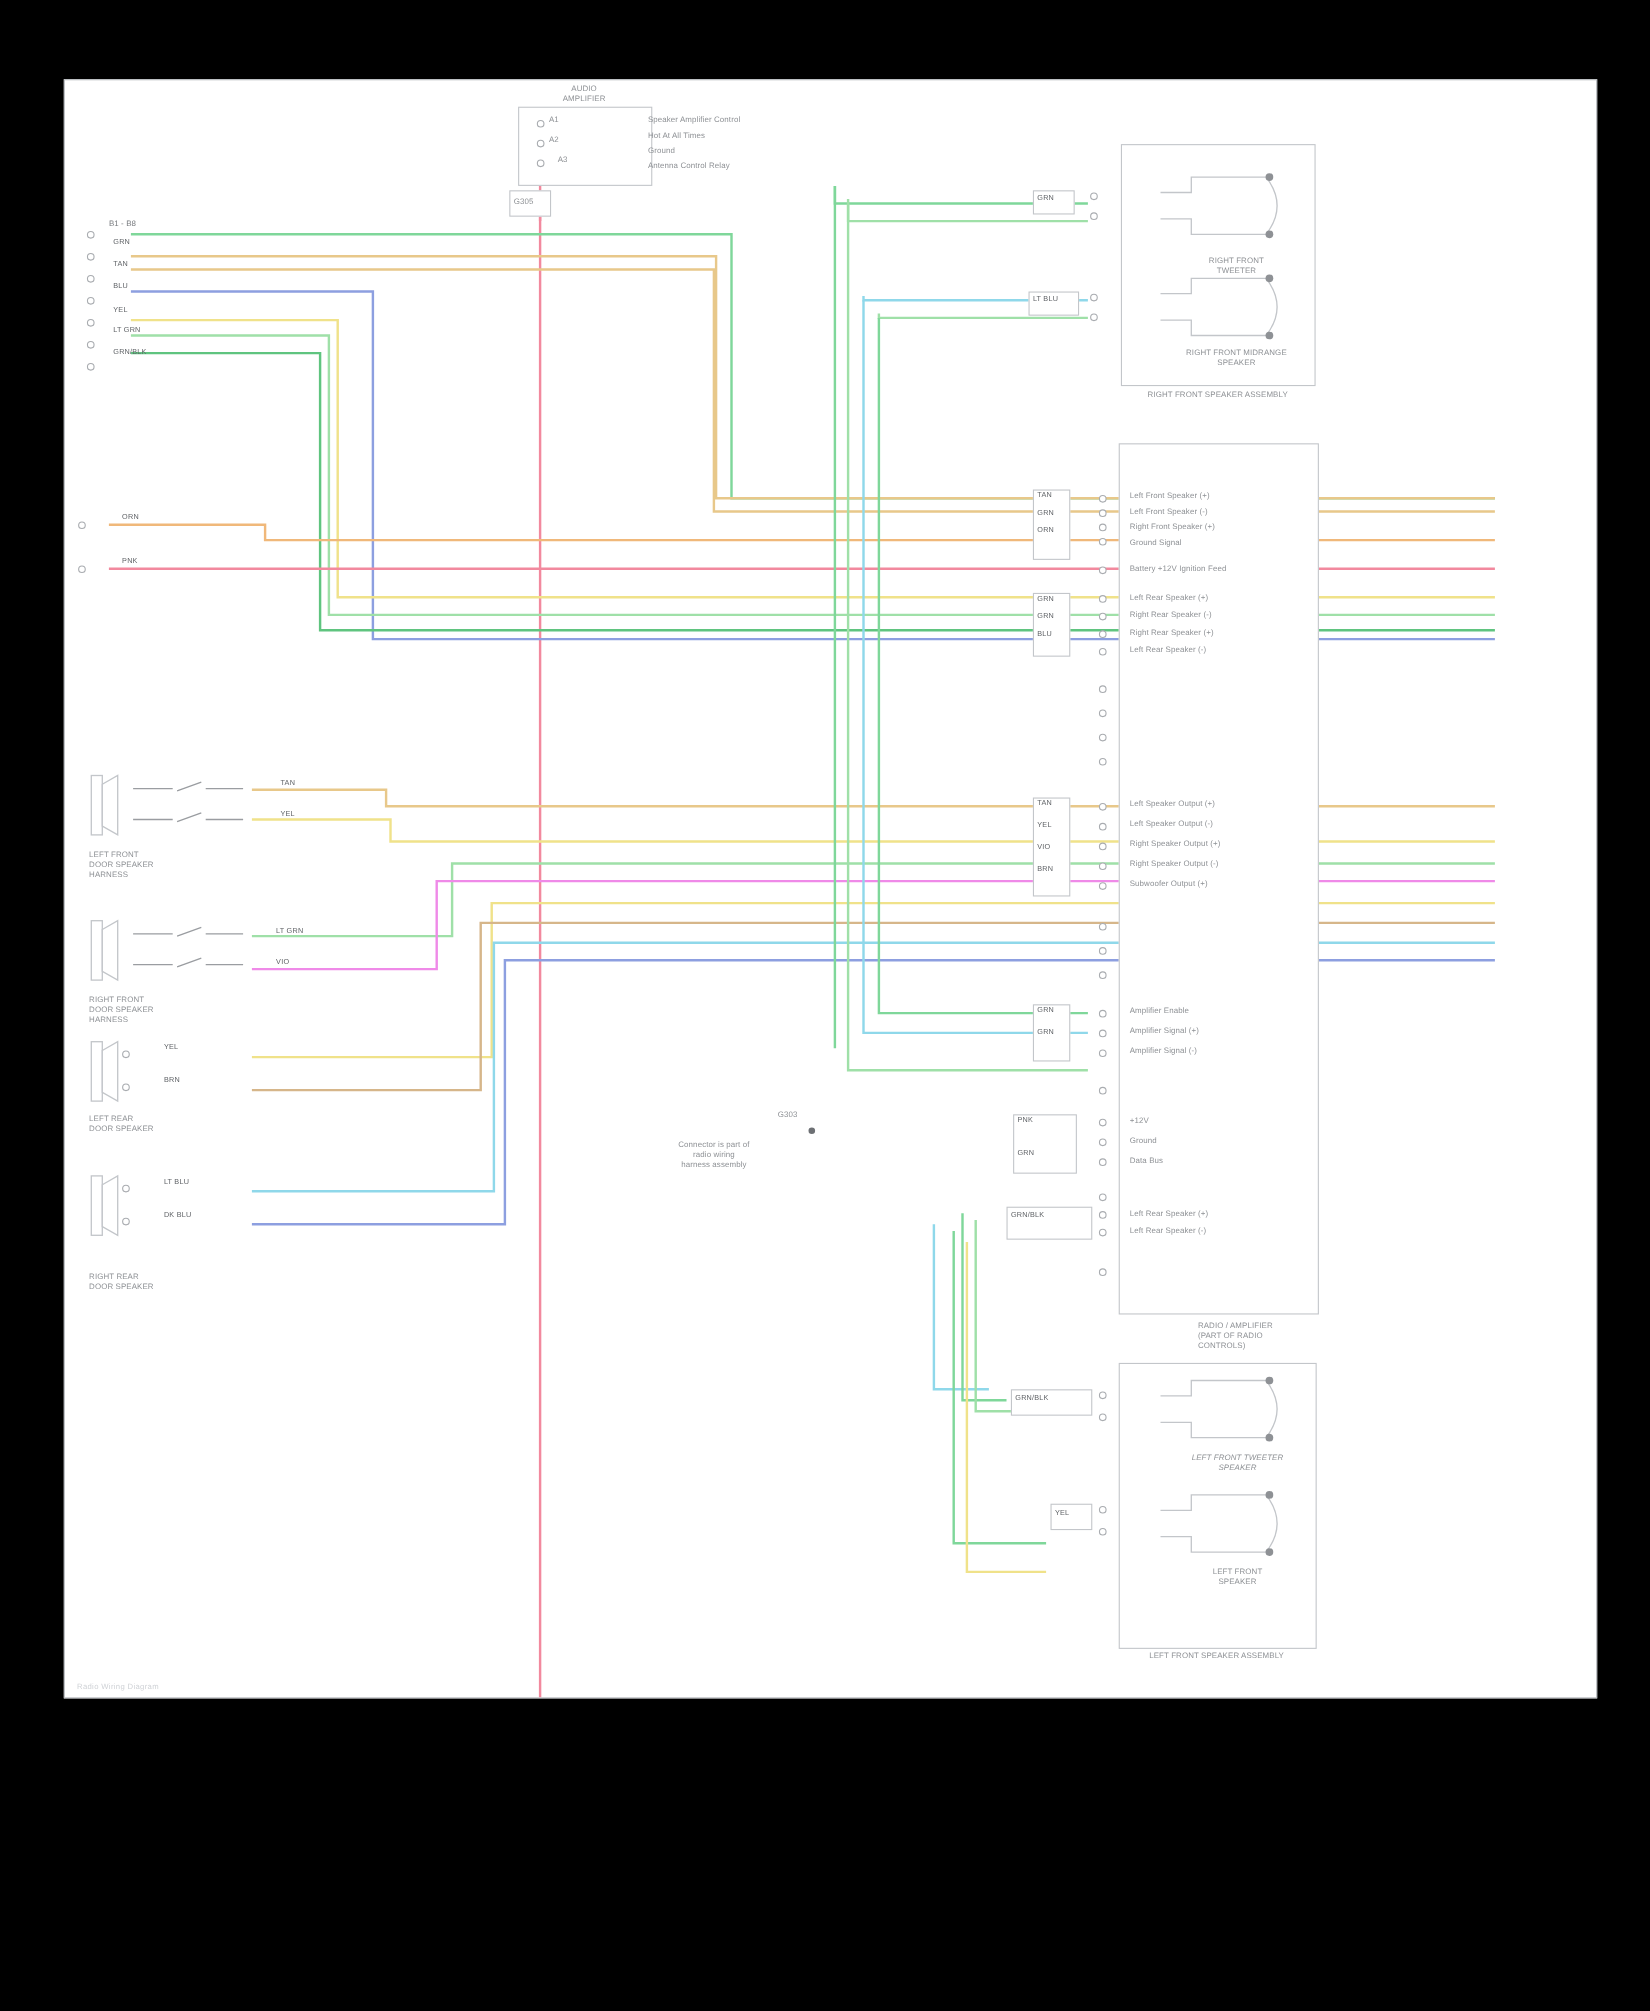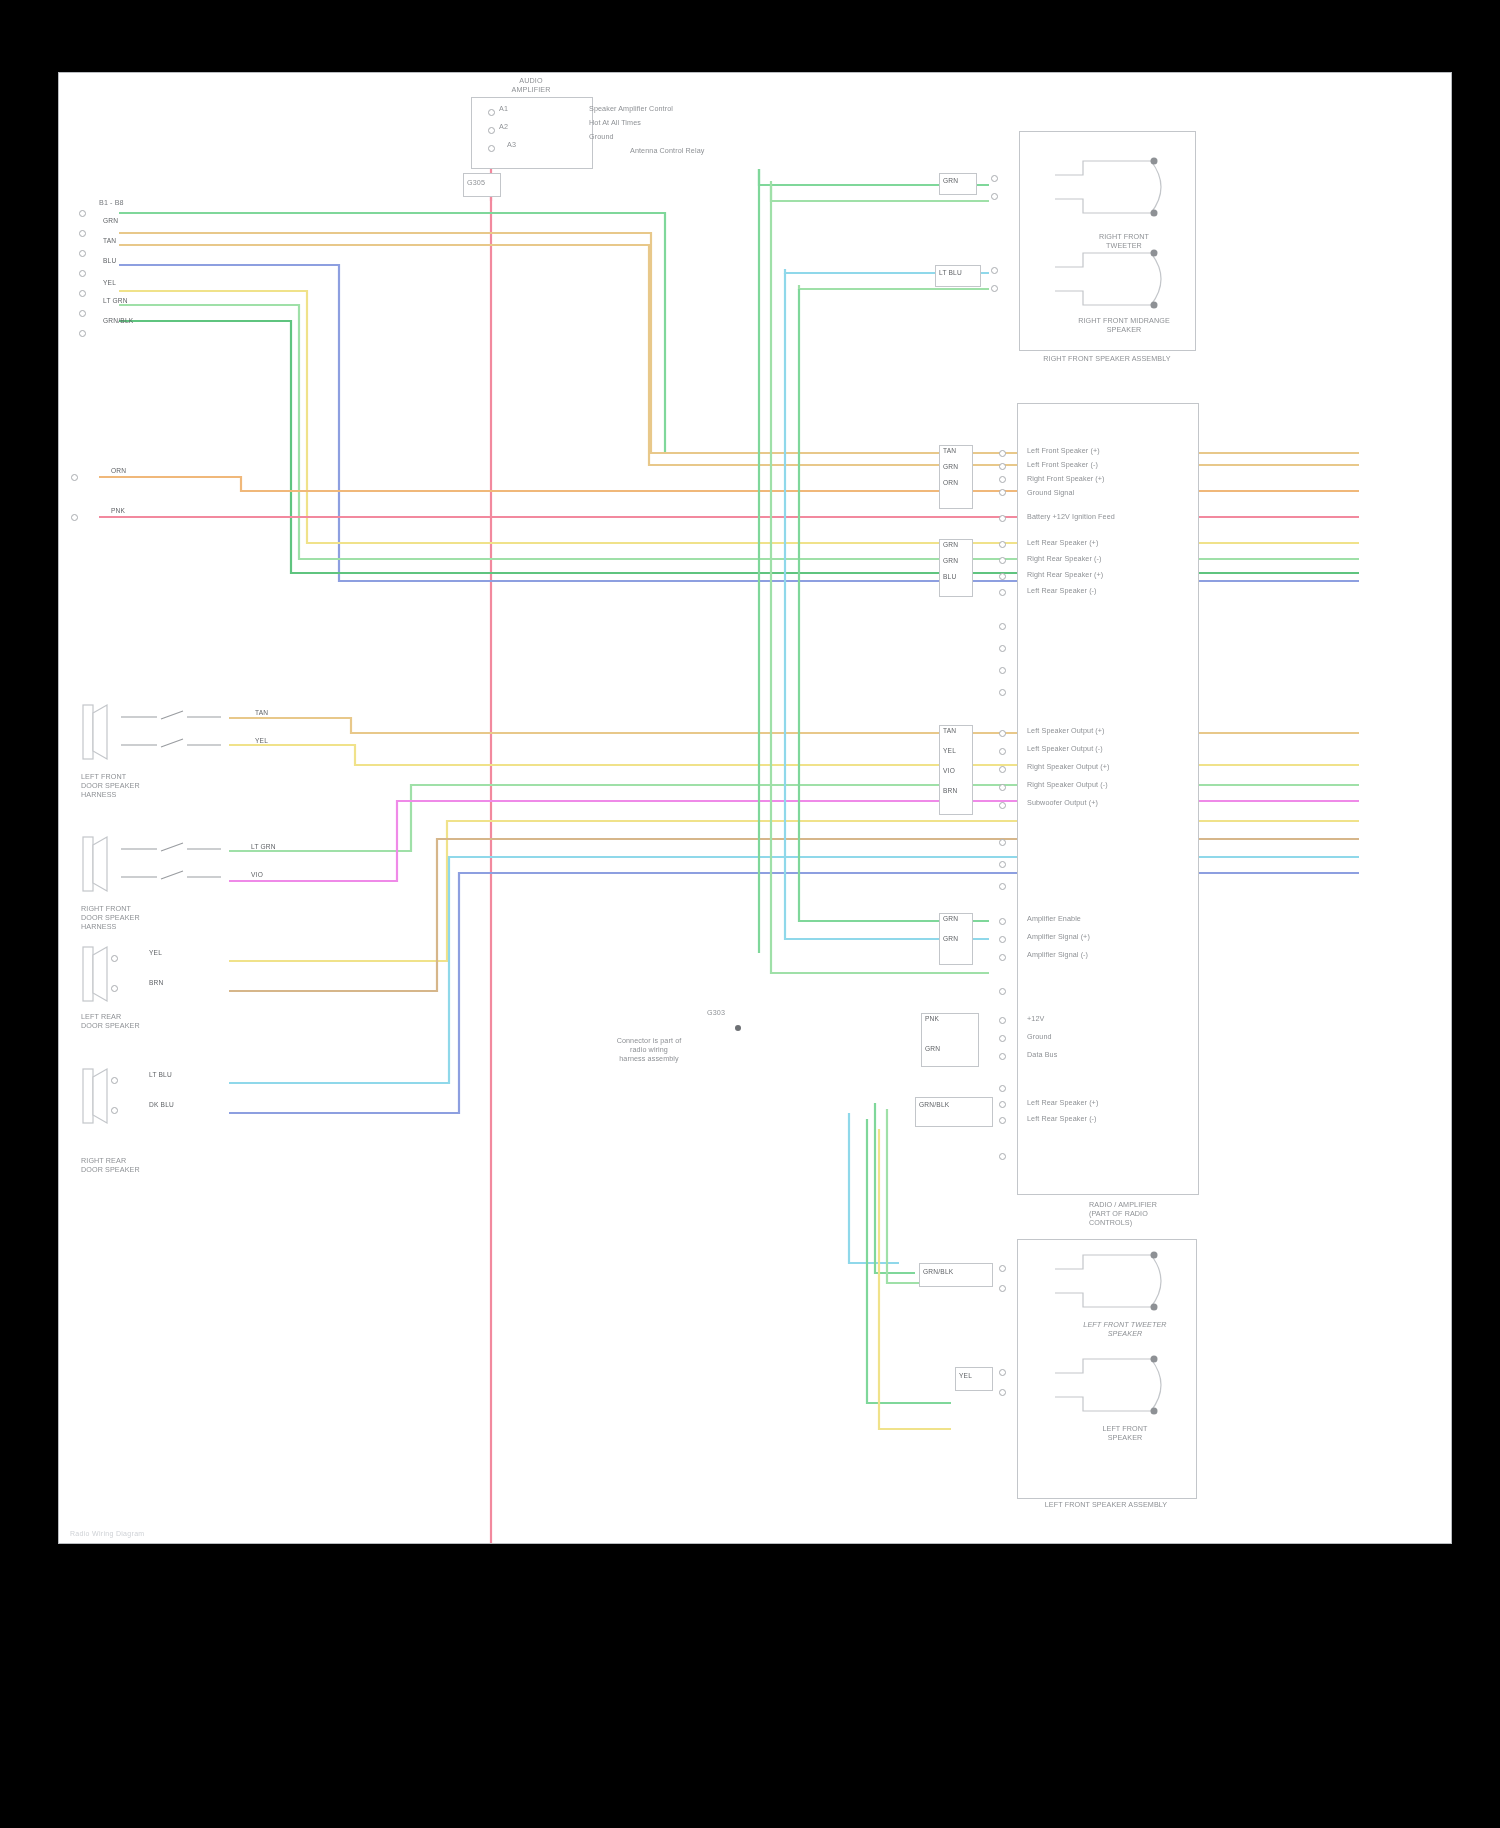--- a/index.html
+++ b/index.html
@@ -70,21 +70,21 @@
         <path d="M828 1036 V1210 H900" stroke="#9fe0a8"></path>
       </g>
     </svg>
 
     <div class="box" style="left:412px;top:24px;width:120px;height:70px;"></div>
     <div class="lbl c" style="left:412px;top:4px;width:120px;text-align:center;">AUDIO
 AMPLIFIER</div>
     <div class="lbl" style="left:530px;top:32px;">Speaker Amplifier Control</div>
     <div class="lbl" style="left:530px;top:46px;">Hot At All Times</div>
     <div class="lbl" style="left:530px;top:60px;">Ground</div>
-    <div class="lbl" style="left:530px;top:74px;margin-left:41px;">Antenna Control Relay</div>
+    <div class="lbl" style="left:530px;top:74px;">Antenna Control Relay</div>
     <div class="pin" style="left:429px;top:36px;"></div>
     <div class="pin" style="left:429px;top:54px;"></div>
     <div class="pin" style="left:429px;top:72px;"></div>
     <div class="lbl" style="left:440px;top:32px;">A1</div>
     <div class="lbl" style="left:440px;top:50px;">A2</div>
     <div class="lbl" style="left:448px;top:68px;">A3</div>
     <div class="cbox" style="left:404px;top:100px;width:36px;height:22px;"></div>
     <div class="lbl" style="left:408px;top:106px;">G305</div>
 
     <div class="lbl b" style="left:40px;top:126px;">B1 - B8</div>

